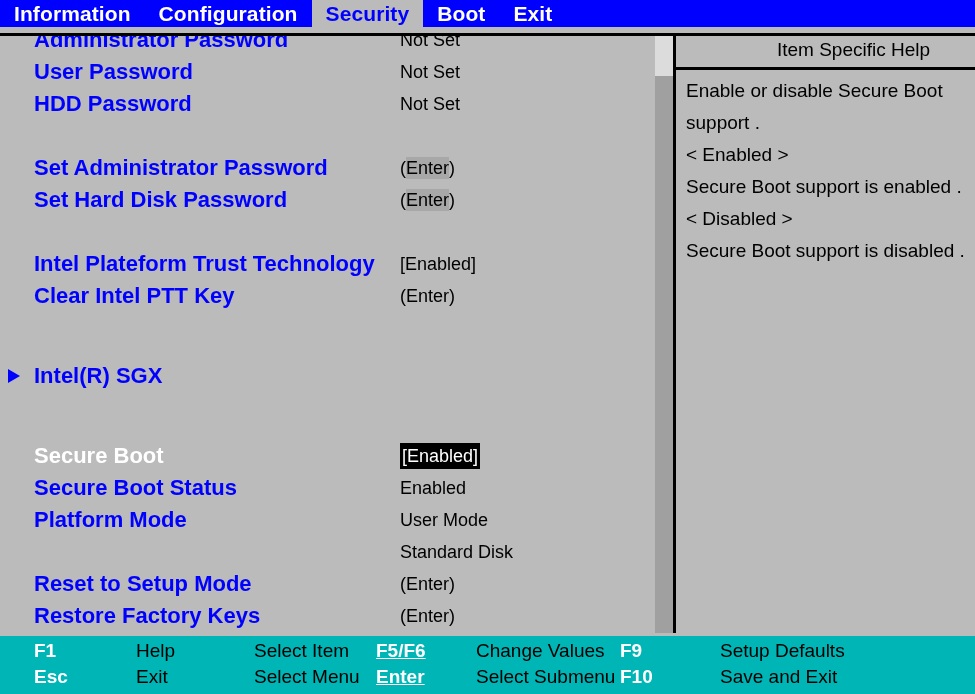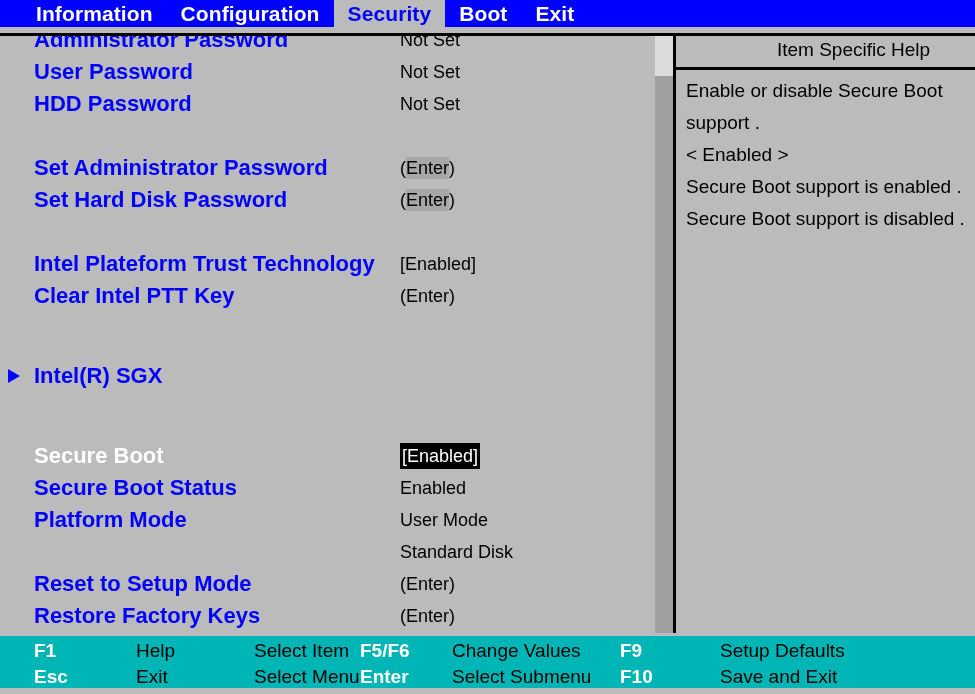--- a/index.html
+++ b/index.html
@@ -21,21 +21,20 @@
 
   
   #menubar {
     position: absolute;
     left: 0; top: 0;
     width: 975px;
     height: 27px;
     background: #0000ff;
     display: flex;
     align-items: stretch;
-    padding-left: 22px;
     box-sizing: border-box;
   }
   .menu-tab {
     display: flex;
     align-items: center;
     padding: 0 14px;
     font-size: 21px;
     font-weight: bold;
     color: #ffffff;
     letter-spacing: 0.1px;
@@ -199,21 +198,21 @@
     line-height: 32px;
     white-space: nowrap;
   }
 
   
   #keybar {
     position: absolute;
     left: 0;
     top: 636px;
     width: 975px;
-    height: 52px;
+    height: 58px;
     background: #00b5b5;
   }
   .key-row {
     position: absolute;
     left: 0;
     width: 975px;
     height: 26px;
     line-height: 26px;
   }
   .key-row.r1 { top: 2px; }
@@ -229,22 +228,22 @@
     position: absolute;
     font-size: 19px;
     color: #000000;
     white-space: nowrap;
     margin-left: 32px;
   }
   .c1-key  { left: 34px; }
   .c1-desc { left: 104px; }
   .c2-key  { left: 160px; }
   .c2-desc { left: 222px; }
-  .c3-key  { left: 360px; }
-  .c3-desc { left: 420px; }
+  .c3-key  { left: 376px; text-decoration: underline; }
+  .c3-desc { left: 444px; }
   .c4-key  { left: 620px; }
   .c4-desc { left: 688px; }
 </style>
 </head>
 <body>
 
 <div id="screen">
 
   <div id="menubar">
     <div class="menu-tab">
@@ -359,20 +358,21 @@
 
   <div id="help-border"></div>
   <div id="help-panel">
     <div id="help-title">Item Specific Help</div>
     <div id="help-title-rule"></div>
     <div id="help-body">
       <div class="help-line">Enable or disable Secure Boot</div>
       <div class="help-line">support .</div>
       <div class="help-line">&lt; Enabled &gt;</div>
       <div class="help-line">Secure Boot support is enabled .</div>
+      <div class="help-line">&lt; Disabled &gt;</div>
       <div class="help-line">Secure Boot support is disabled .</div>
     </div>
   </div>
 
   <div id="keybar">
 
     <div class="key-row r1">
       <span class="k-key c1-key">F1</span>
       <span class="k-desc c1-desc">Help</span>
       <span class="k-key c2-key"></span>

